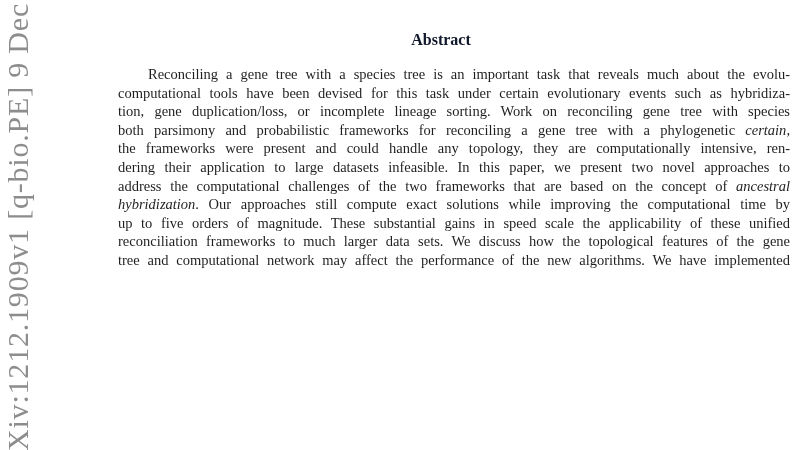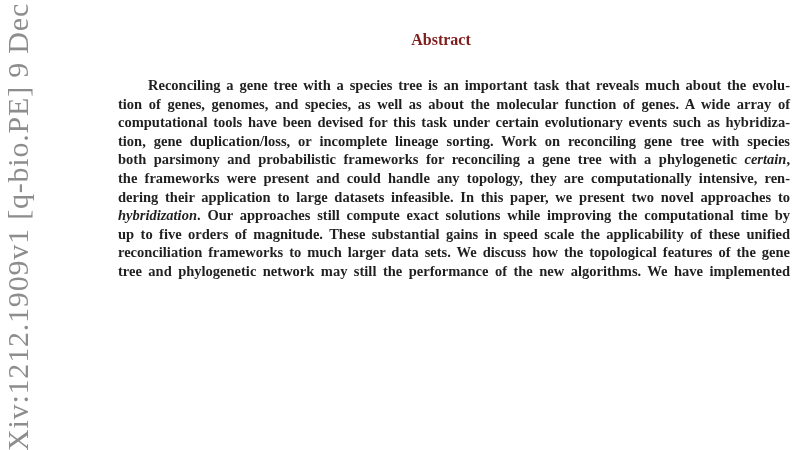--- a/index.html
+++ b/index.html
@@ -30,31 +30,30 @@
   }
   .content {
     position: absolute;
     left: 118px;
     top: 31px;
     width: 672px;
   }
   .abstract-title {
     font-size: 16px;
     font-weight: bold;
-    color: #7f1d1d;
+    color: #0f172a;
     text-align: center;
     line-height: 18px;
     transform: translateX(-13px);
   }
   .abstract-body {
-    margin-top: 27px;
+    margin-top: 16px;
     font-size: 14.5px;
     line-height: 18.6px;
     color: #1f1f1f;
-    font-weight: bold;
   }
   .line {
     text-align: justify;
     text-align-last: justify;
     white-space: normal;
   }
   .line.first {
     text-indent: 30px;
   }
   .line.last {
@@ -68,26 +67,26 @@
 <body>
 
 <div class="page">
 
   <div class="arxiv-stamp">Xiv:1212.1909v1 [q-bio.PE] 9 Dec</div>
 
   <div class="content">
     <div class="abstract-title">Abstract</div>
     <div class="abstract-body">
         <div class="line first"><span>Reconciling a gene tree with a species tree is an important task that reveals much about the evolu-</span></div>
-        <div class="line"><span>tion of genes, genomes, and species, as well as about the molecular function of genes.  A wide array of</span></div>
         <div class="line"><span>computational tools have been devised for this task under certain evolutionary events such as hybridiza-</span></div>
         <div class="line"><span>tion, gene duplication/loss, or incomplete lineage sorting.  Work on reconciling gene tree with species</span></div>
         <div class="line"><span>both parsimony and probabilistic frameworks for reconciling a gene tree with a phylogenetic </span><span class="it">certain</span><span>,</span></div>
         <div class="line"><span>the frameworks were present and could handle any topology, they are computationally intensive, ren-</span></div>
         <div class="line"><span>dering their application to large datasets infeasible.  In this paper, we present two novel approaches to</span></div>
+        <div class="line"><span>address the computational challenges of the two frameworks that are based on the concept of </span><span class="it">ancestral</span></div>
         <div class="line"><span class="it">hybridization</span><span>. Our approaches still compute exact solutions while improving the computational time by</span></div>
         <div class="line"><span>up to five orders of magnitude.  These substantial gains in speed scale the applicability of these unified</span></div>
         <div class="line"><span>reconciliation frameworks to much larger data sets.  We discuss how the topological features of the gene</span></div>
-        <div class="line"><span>tree and phylogenetic network may still the performance of the new algorithms.  We have implemented</span></div>
+        <div class="line"><span>tree and computational network may affect the performance of the new algorithms.  We have implemented</span></div>
       </div>
   </div>
 
 </div>
 
 </body></html>

